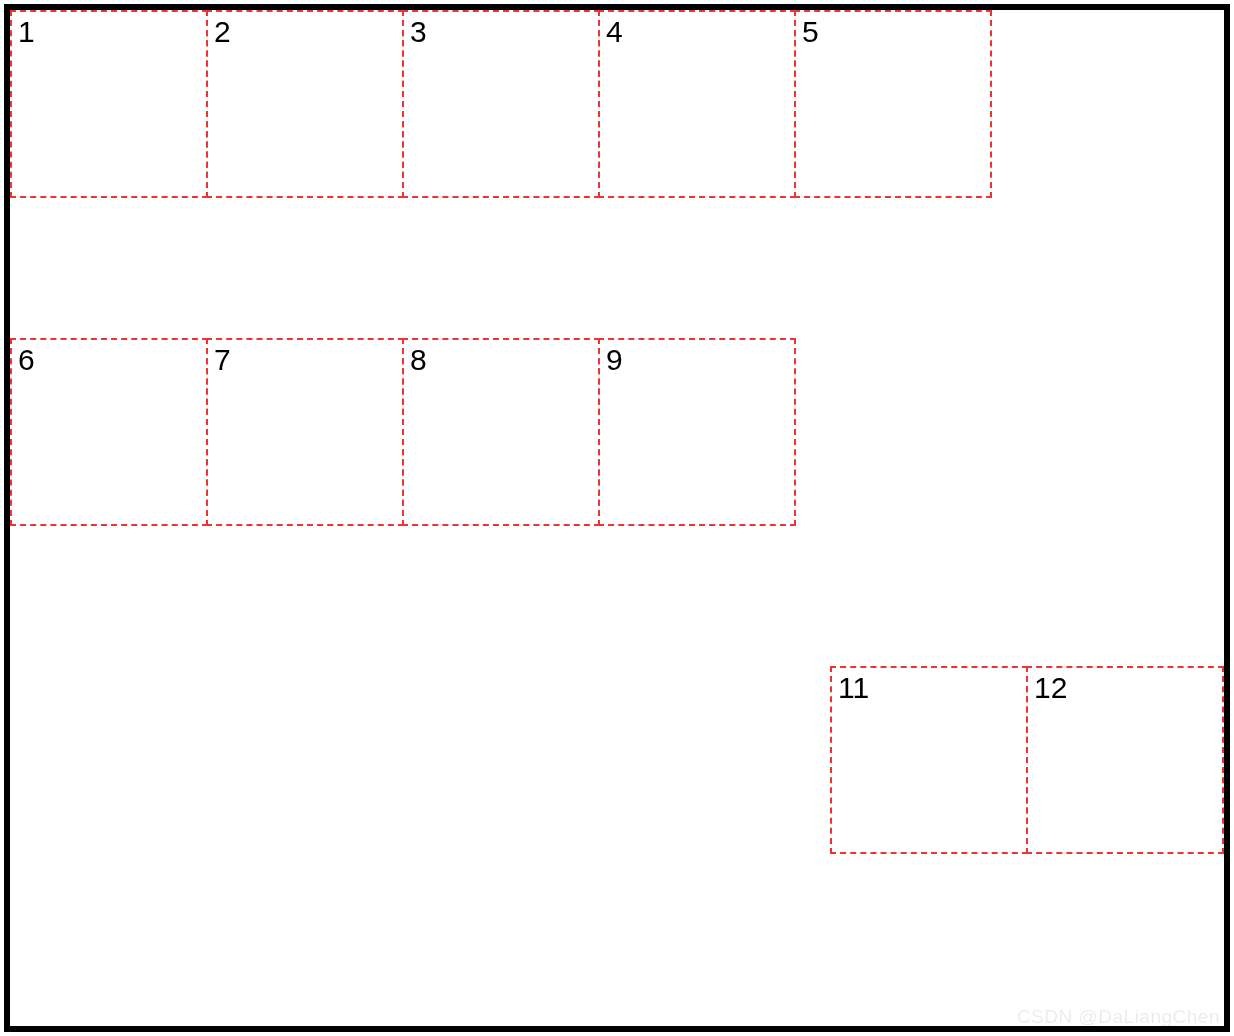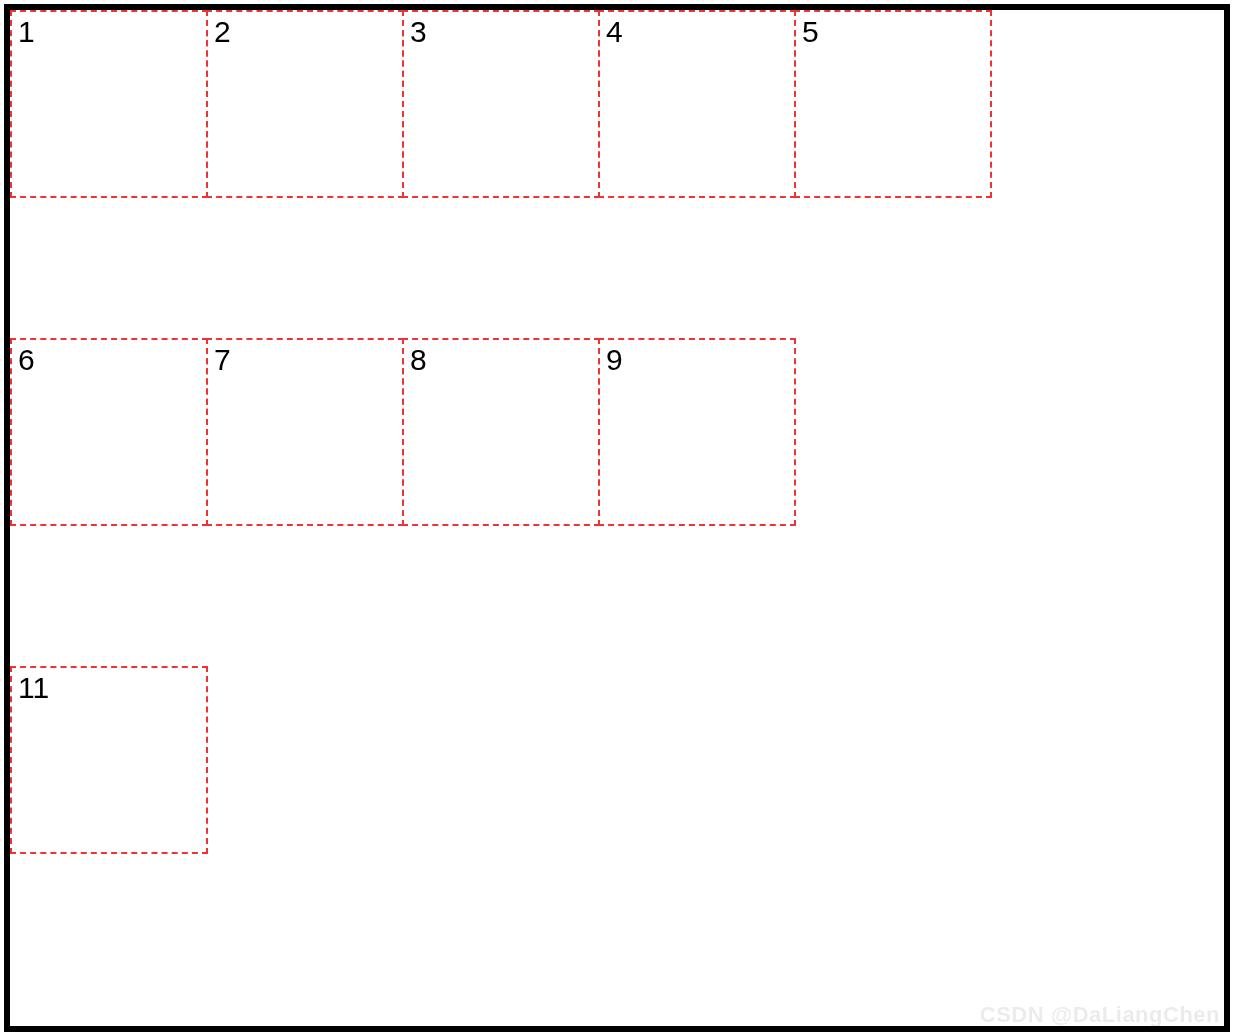--- a/index.html
+++ b/index.html
@@ -25,45 +25,45 @@
       padding: 0;
       position: relative;
     }
     .row {
       display: flex;
       flex-direction: row;
       margin-bottom: 140px;
     }
     .row:last-child {
       margin-bottom: 0;
+      justify-content: flex-end;
     }
     .cell {
       border: 2px dashed #ee3333;
       width: 198px;
       height: 188px;
       font-size: 30px;
       font-weight: normal;
       color: #000000;
       padding: 2px 6px;
       line-height: 1.2;
       margin-left: -2px;
     }
     .cell:first-child {
       margin-left: 0;
     }
     .watermark {
       position: absolute;
       bottom: 8px;
       right: 14px;
-      font-size: 22px;
+      font-size: 19px;
       color: rgba(0,0,0,0.08);
       font-family: Arial, Helvetica, sans-serif;
       letter-spacing: 0.5px;
       pointer-events: none;
-      font-weight: bold;
     }
   </style>
 </head>
 <body>
 
 <div class="container">
   <div class="row">
     <div class="cell">1</div>
     <div class="cell">2</div>
     <div class="cell">3</div>
@@ -71,16 +71,17 @@
     <div class="cell">5</div>
   </div>
   <div class="row">
     <div class="cell">6</div>
     <div class="cell">7</div>
     <div class="cell">8</div>
     <div class="cell">9</div>
   </div>
   <div class="row">
     <div class="cell">11</div>
+    <div class="cell">12</div>
   </div>
 </div>
 
 <div class="watermark">CSDN @DaLiangChen</div>
 
 </body></html>

